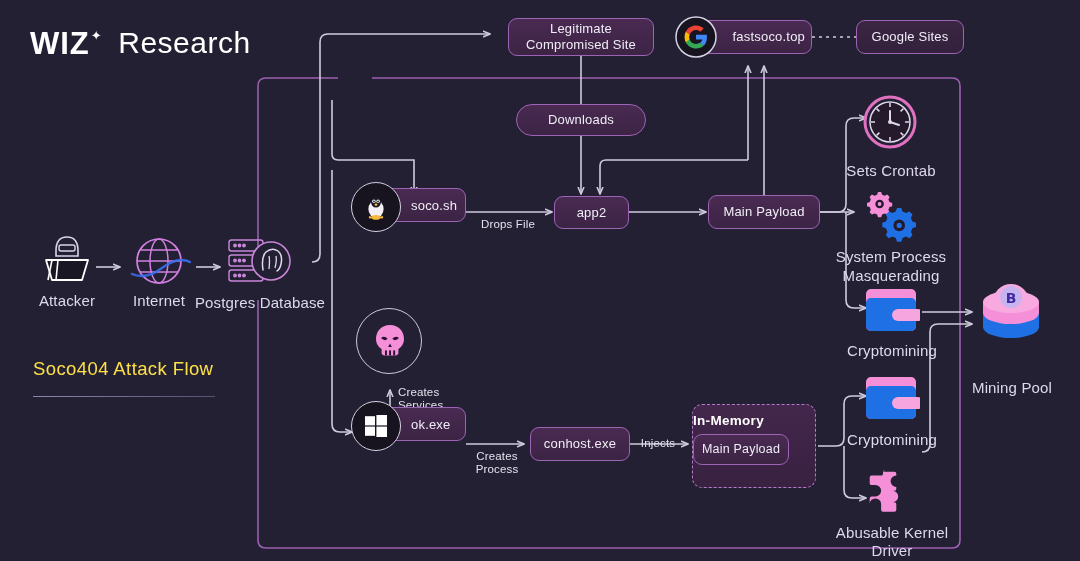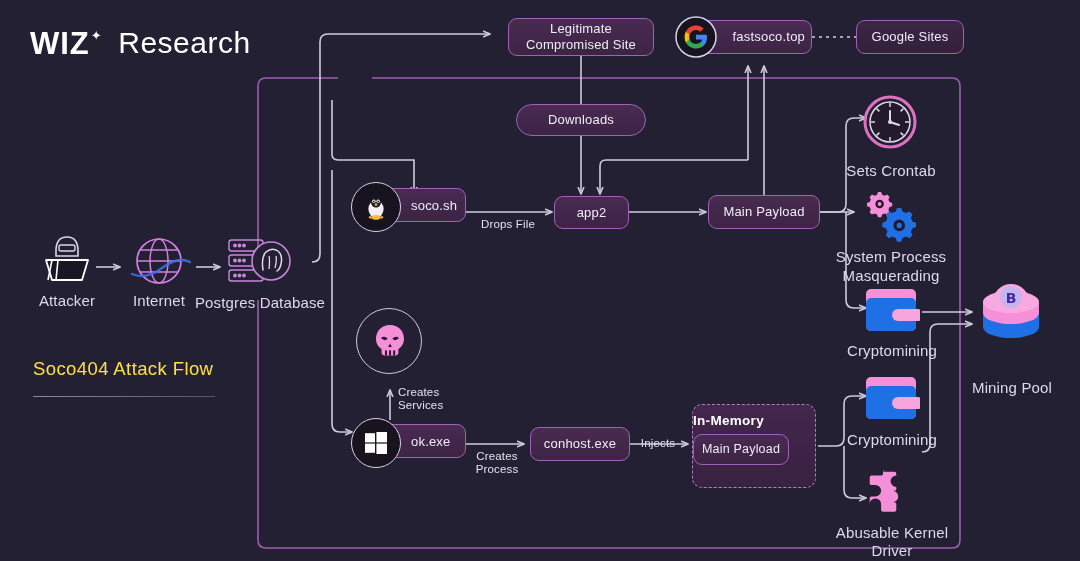--- a/index.html
+++ b/index.html
@@ -242,21 +242,21 @@
       <rect x="13" y="28.4" width="1.9" height="5" fill="#2a1030"></rect>
       <rect x="17.1" y="28.4" width="1.9" height="5" fill="#2a1030"></rect>
       <rect x="21.2" y="28.4" width="1.9" height="5" fill="#2a1030"></rect>
     </svg>
   </div>
   <div class="elabel" style="left:398px;top:386px;width:74px;text-align:left;">
     <span>Creates</span><br>
     <span>Services</span>
   </div>
 
-  <div class="chip" style="left:370px;top:424px;width:96px;align-items:center;">
+  <div class="chip" style="left:370px;top:407px;width:96px;align-items:center;">
     <span class="chipicon">
       <svg width="26" height="26" viewBox="0 0 26 26">
         <rect x="2" y="3.2" width="10" height="9.2" fill="#ffffff"></rect>
         <rect x="13.4" y="2" width="10.6" height="10.4" fill="#ffffff"></rect>
         <rect x="2" y="13.6" width="10" height="9.2" fill="#ffffff"></rect>
         <rect x="13.4" y="13.6" width="10.6" height="10.4" fill="#ffffff"></rect>
       </svg>
     </span>
     <span>ok.exe</span>
   </div>

